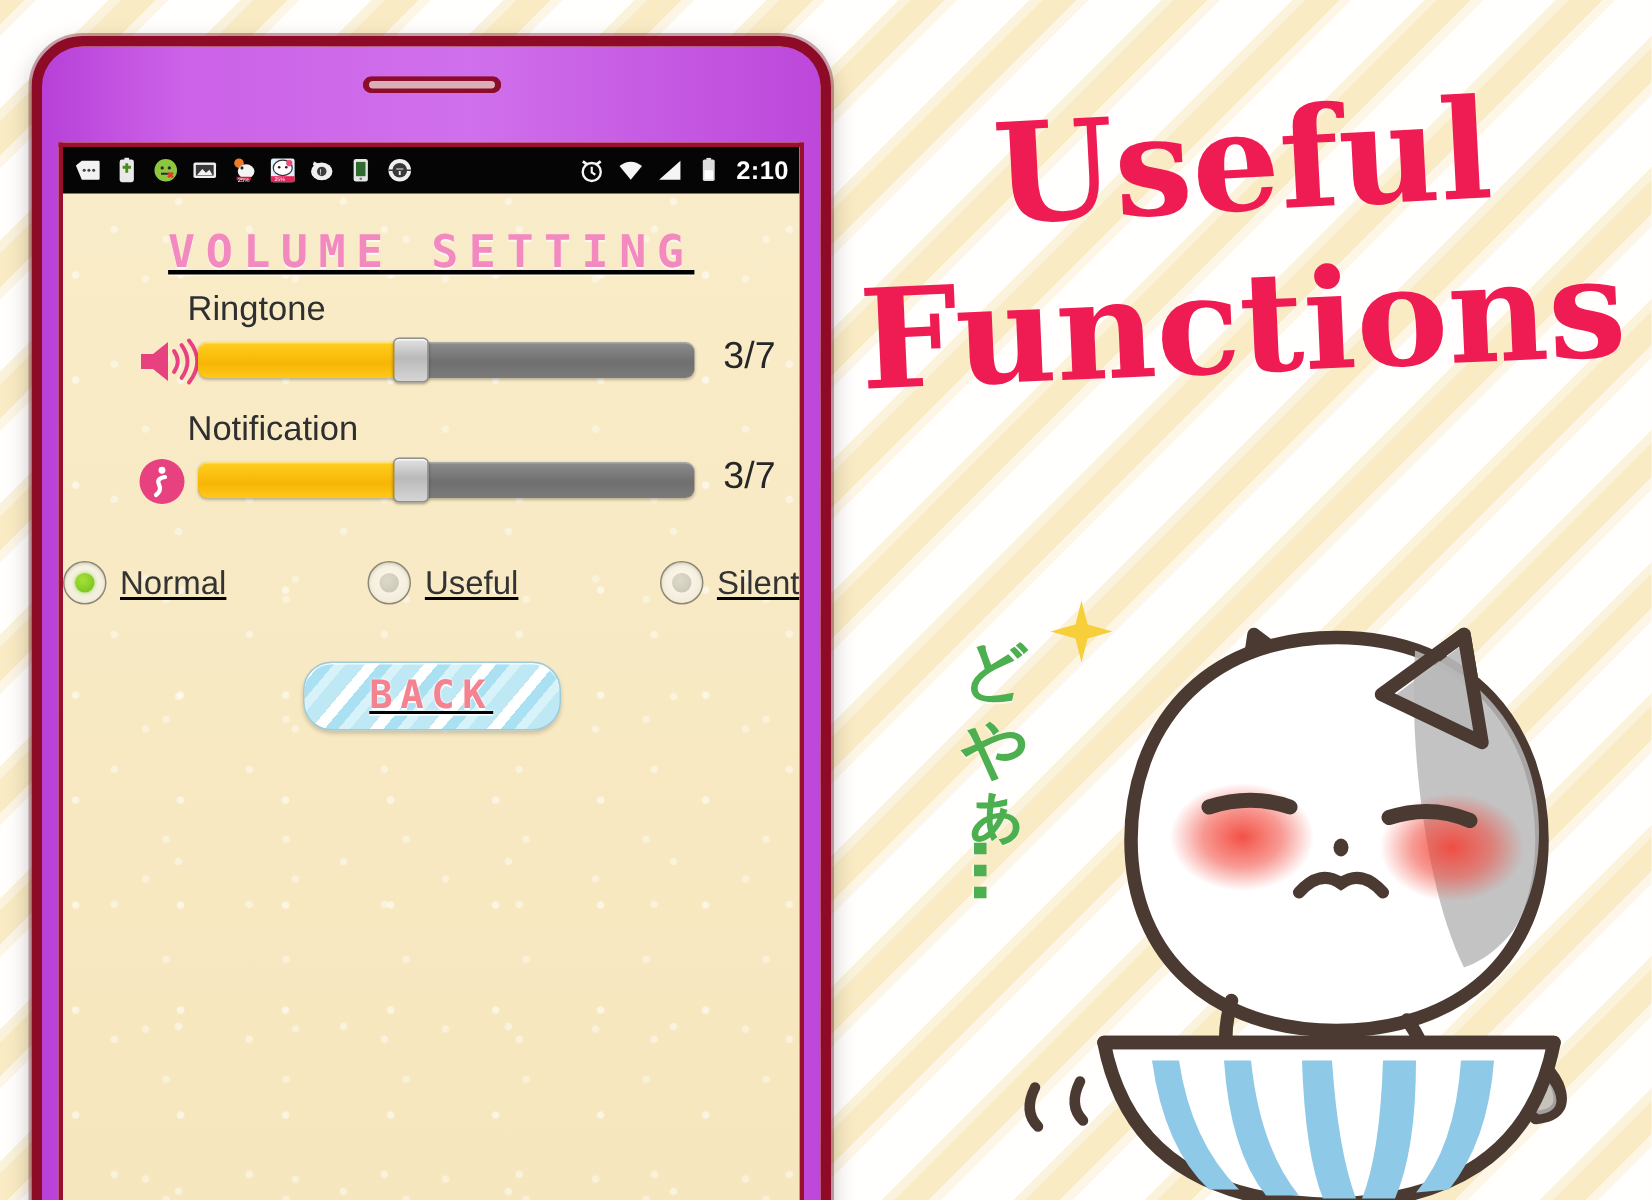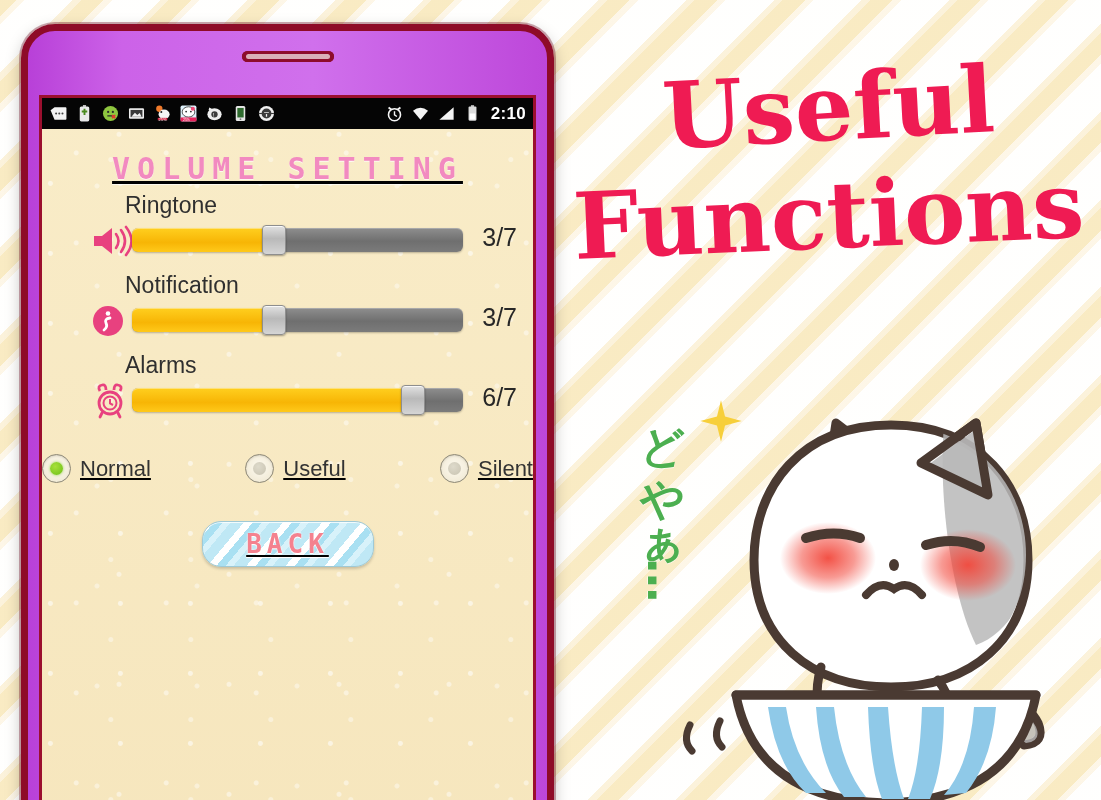--- a/index.html
+++ b/index.html
@@ -300,37 +300,20 @@
             <div class="track-wrap">
               <div class="track"></div>
               <div class="fill" style="width:43%"></div>
               <div class="thumb" style="left:43%"></div>
             </div>
             <div class="vval">3/7</div>
           </div>
 
 
 
-          <div class="vrow">
-            <div class="vlabel">Alarms</div>
-            <svg class="vicon" viewBox="0 0 44 38">
-              <circle cx="20" cy="21" r="11" fill="none" stroke="#e8417f" stroke-width="2.8"></circle>
-              <circle cx="20" cy="21" r="6.5" fill="none" stroke="#e8417f" stroke-width="2"></circle>
-              <path d="M20 17 v4.4 l3 1.6" stroke="#e8417f" stroke-width="2" fill="none"></path>
-              <path d="M10 9 q-3 -5 2 -6 q4 -1 4 5" stroke="#e8417f" stroke-width="2.8" fill="none"></path>
-              <path d="M30 9 q3 -5 -2 -6 q-4 -1 -4 5" stroke="#e8417f" stroke-width="2.8" fill="none"></path>
-              <path d="M12 31 l-2 4 M28 31 l2 4" stroke="#e8417f" stroke-width="2.8" stroke-linecap="round"></path>
-            </svg>
-            <div class="track-wrap">
-              <div class="track"></div>
-              <div class="fill" style="width:85%"></div>
-              <div class="thumb" style="left:85%"></div>
-            </div>
-            <div class="vval">6/7</div>
-          </div>
         </div>
 
         <div class="radios">
           <div class="radio">
             <span class="rdot on">
                 <i></i>
               </span>
             <span class="rlabel">Normal</span>
           </div>
           <div class="radio">

